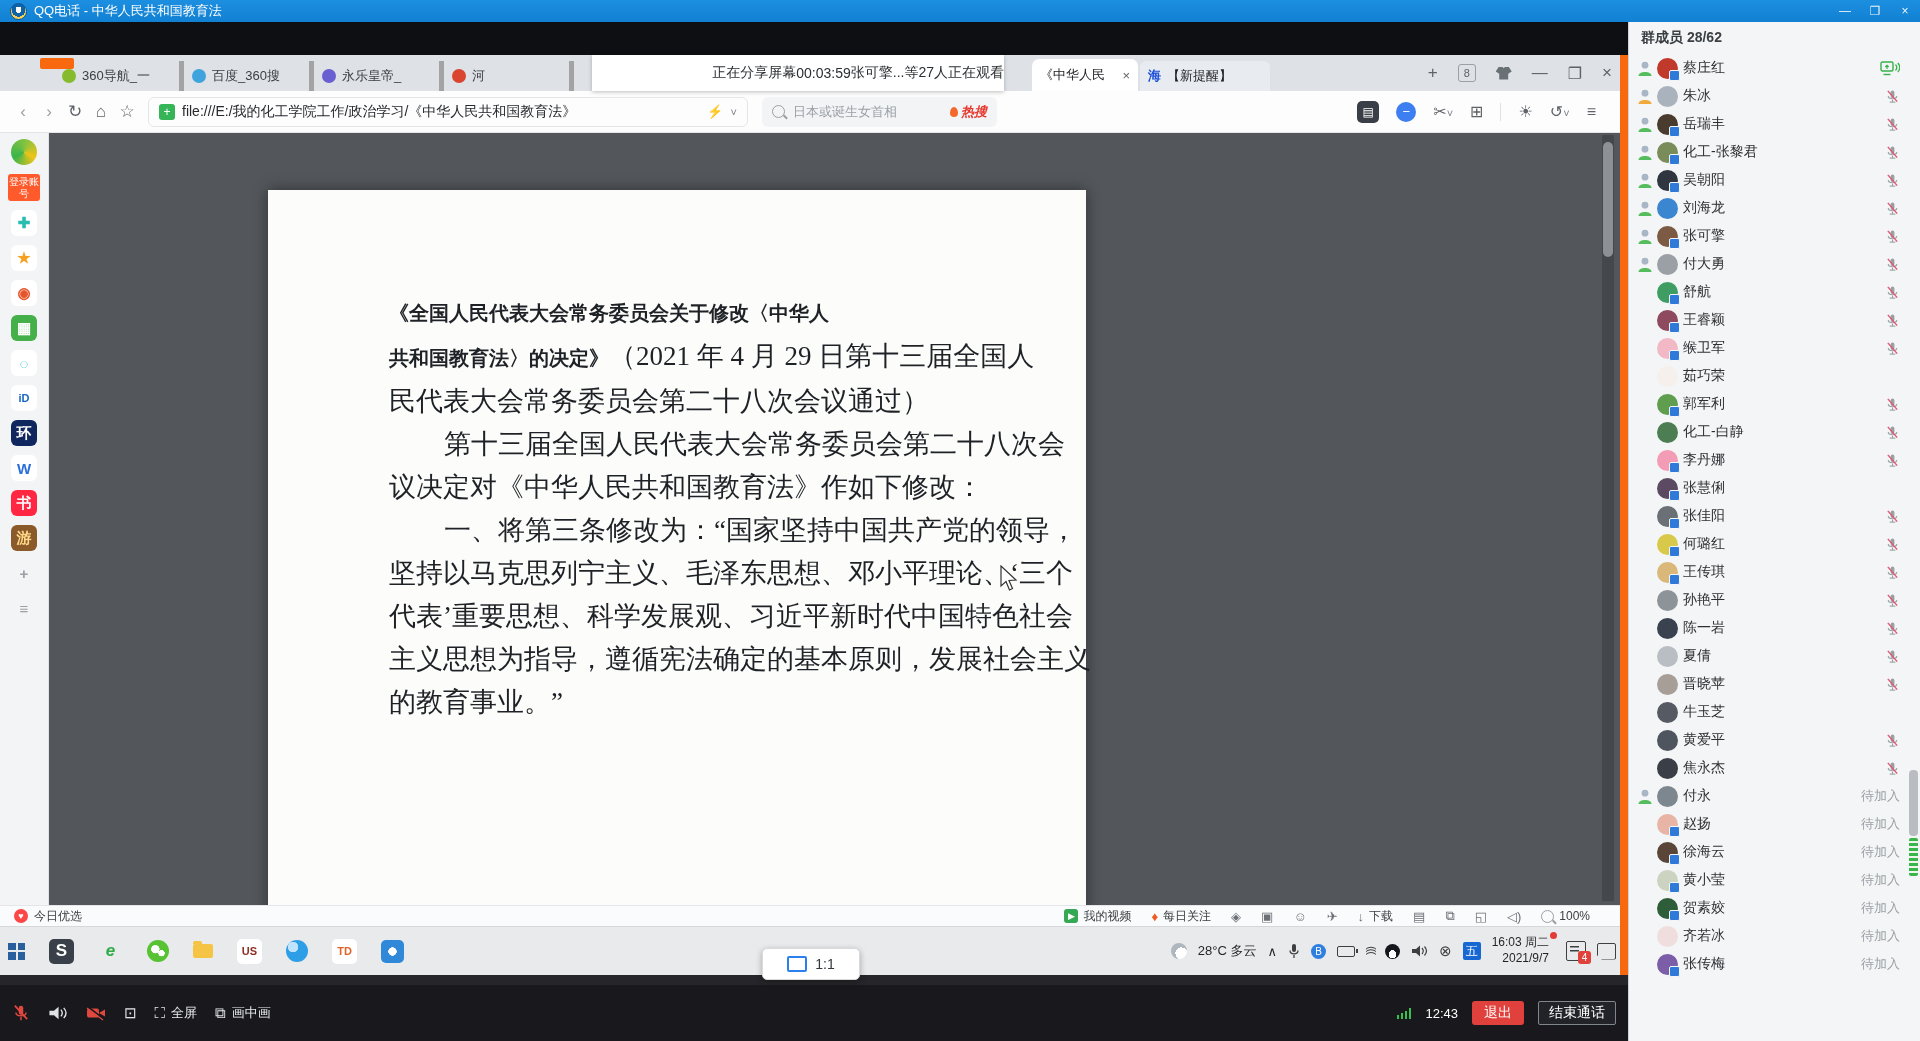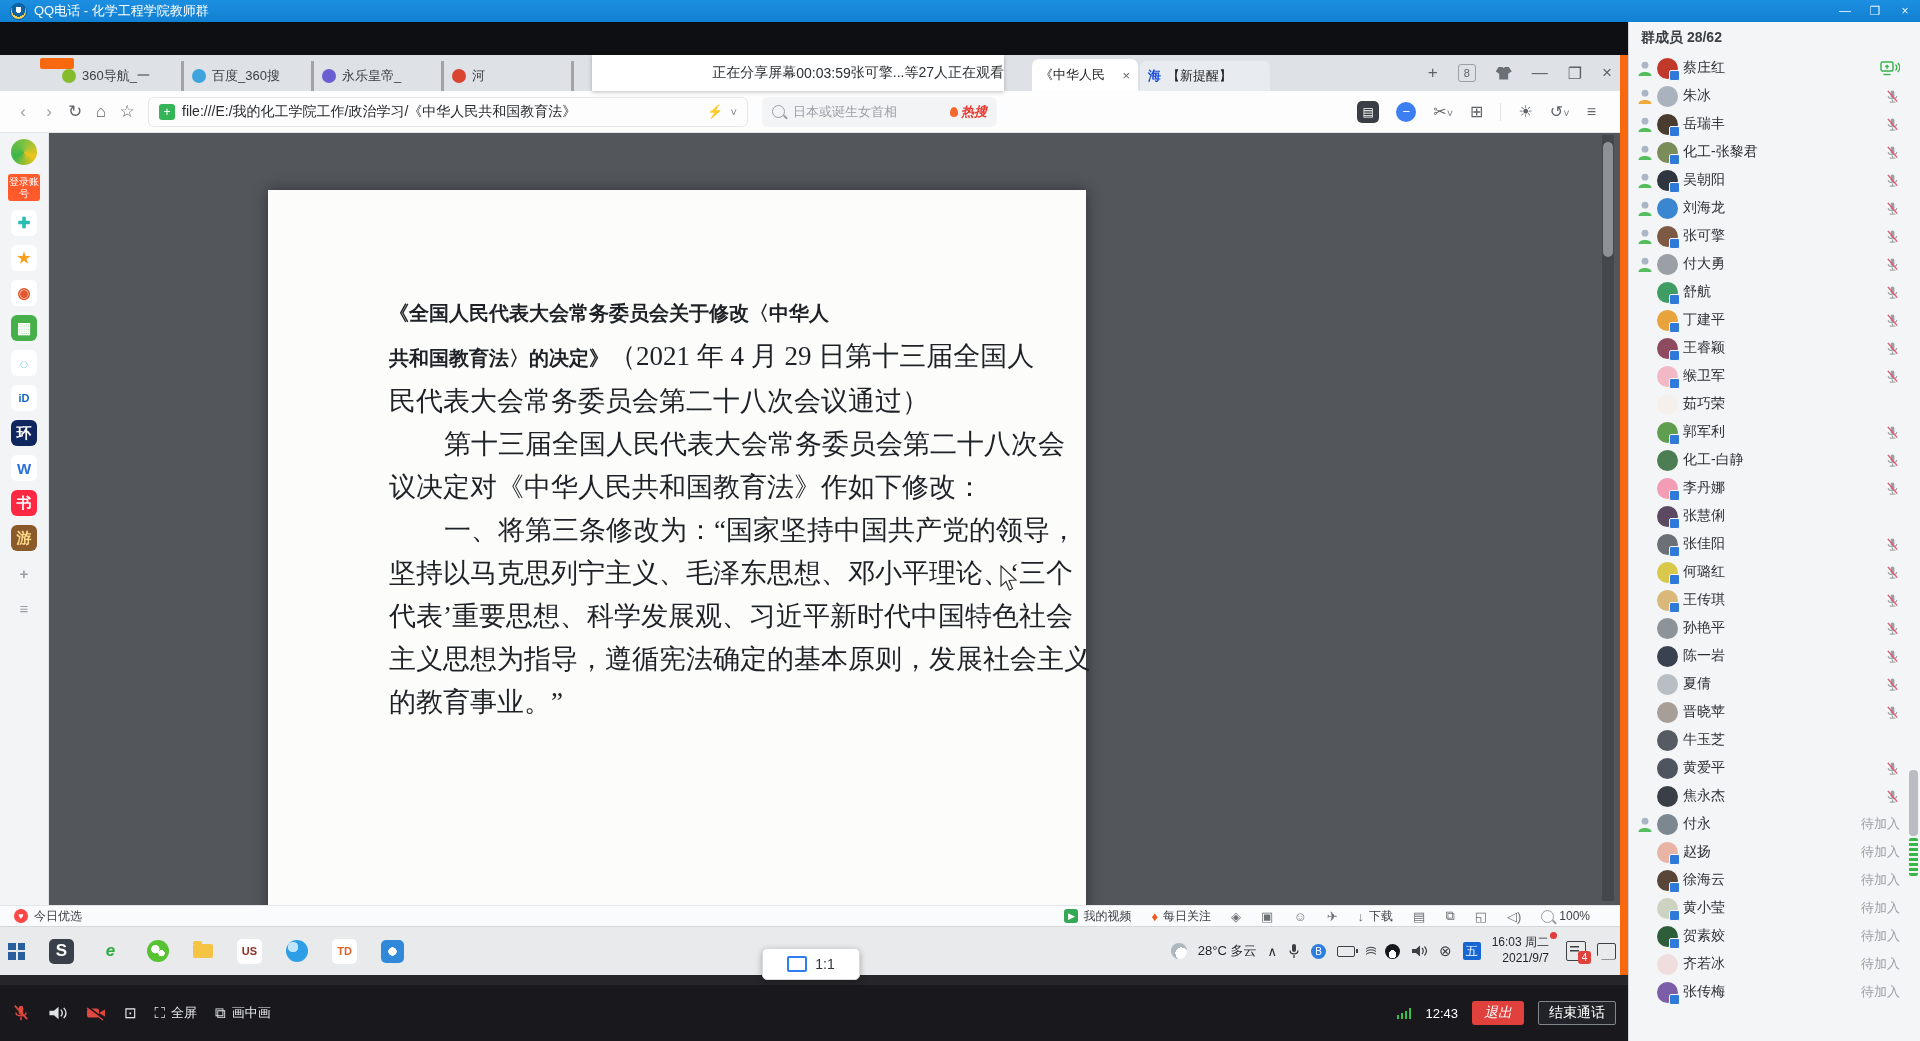--- a/index.html
+++ b/index.html
@@ -12,21 +12,21 @@
     background:radial-gradient(circle at 50% 38%,#fff 0 3px,#0c63a8 3px 7px,#f7d154 7px);border:1px solid #0a5a9c;}
   .win-btns{margin-left:auto;display:flex;align-items:center;height:100%;}
   .win-btn{width:30px;height:100%;display:flex;align-items:center;justify-content:center;color:#eaf4fc;font-size:12px;}
   
   .share-area{position:absolute;left:0;top:22px;width:1628px;height:953px;background:#0e0f12;}
   .browser{position:absolute;left:0;top:33px;width:1620px;height:872px;background:#fff;}
   
   .tabbar{position:relative;height:36px;background:#dee1e6;display:flex;align-items:flex-end;}
   .orange-chip{position:absolute;left:40px;top:3px;width:34px;height:11px;background:#f7680f;border-radius:2px;}
   .tab{width:130px;height:30px;display:flex;align-items:center;padding:0 8px;box-sizing:border-box;
-       font-size:13px;color:#3c4043;border-right:3px solid #a3a3a3;overflow:hidden;white-space:nowrap;}
+       font-size:13px;color:#3c4043;border-right:5px solid #a3a3a3;overflow:hidden;white-space:nowrap;}
   .tab:first-child{margin-left:54px;}
   .tab .fav{width:14px;height:14px;border-radius:50%;margin-right:6px;flex:0 0 auto;}
   .tab-active{position:absolute;left:1032px;bottom:0;width:106px;height:32px;background:#fff;
        border-radius:7px 7px 0 0;display:flex;align-items:center;padding:0 8px;box-sizing:border-box;font-size:13px;color:#202124;}
   .tab-alert{position:absolute;left:1140px;bottom:0;width:130px;height:30px;display:flex;align-items:center;
        padding:0 8px;box-sizing:border-box;font-size:13px;color:#202124;background:#e8ecf0;border-radius:6px 6px 0 0;}
   .hai-ico{color:#1d4fd7;font-weight:bold;font-size:13px;margin-right:6px;}
   .share-banner{position:absolute;left:592px;top:0;width:412px;height:36px;background:#fff;
        box-shadow:0 1px 4px rgba(0,0,0,.25);display:flex;align-items:center;justify-content:flex-end;
        font-size:14px;color:#2b2f33;z-index:5;}
@@ -109,21 +109,21 @@
   .orange-strip{position:absolute;left:1620px;top:55px;width:8px;height:920px;background:#f7680f;}
   
   .callbar{position:absolute;left:0;top:975px;width:1628px;height:66px;background:#19191d;}
   .cb-topband{height:10px;background:#26262a;}
   .cb-main{height:56px;display:flex;align-items:center;padding:0 12px;box-sizing:border-box;gap:18px;color:#dfe1e4;}
   .cb-label{display:flex;align-items:center;gap:6px;font-size:13px;color:#e6e8ea;}
   .cb-g{font-size:15px;color:#dfe1e4;}
   .cb-right{margin-left:auto;display:flex;align-items:center;gap:14px;}
   .sigbars{display:flex;align-items:flex-end;gap:1.5px;}
   .sigbars i{display:block;width:2.5px;background:#35c24e;}
-  .btn-exit{background:#e0413c;color:#fff;font-size:14px;border-radius:3px;padding:3px 12px;font-style:italic;}
+  .btn-exit{background:#e0413c;color:#fff;font-size:14px;border-radius:3px;padding:3px 12px;}
   .btn-end{background:#222329;color:#fff;font-size:14px;border:1px solid #81858c;border-radius:2px;padding:2px 10px;}
   
   .sidebar{position:absolute;left:1628px;top:22px;width:292px;height:1019px;background:#f4f5f6;border-left:1px solid #cfd2d6;box-sizing:border-box;}
   .sb-header{height:32px;display:flex;align-items:center;padding-left:12px;font-size:14px;color:#3a3f44;font-weight:bold;}
   .m-row{height:28px;display:flex;align-items:center;padding:0 20px 0 8px;font-size:14px;color:#2c3034;}
   .slot{width:20px;flex:0 0 auto;display:flex;align-items:center;}
   .avatar{position:relative;width:21px;height:21px;border-radius:50%;margin-right:5px;flex:0 0 auto;}
   .avatar .qb{position:absolute;right:-2px;bottom:-2px;width:9px;height:9px;background:#2f7ad9;border:1.5px solid #f4f5f6;border-radius:2px;}
   .m-name{white-space:nowrap;overflow:hidden;}
   .m-right{margin-left:auto;display:flex;align-items:center;gap:4px;}
@@ -133,21 +133,21 @@
   .sb-green{width:9px;height:38px;margin-top:2px;border-radius:2px;
       background:repeating-linear-gradient(#3ab54a 0 3px,#eef6ee 3px 5px);}
 </style>
 </head>
 <body>
 
 <div id="stage">
 
   <div class="titlebar">
     <span class="qq-logo"></span>
-    <span>QQ电话 - 化学工程学院教师群</span>
+    <span>QQ电话 - 中华人民共和国教育法</span>
     <div class="win-btns">
       <span class="win-btn">—</span>
       <span class="win-btn">❐</span>
       <span class="win-btn">×</span>
     </div>
   </div>
 
   <div class="share-area">
     <div class="browser">
 
@@ -584,36 +584,20 @@
               <rect x="6" y="1.5" width="4" height="8" rx="2" fill="#9aa0a8"></rect>
               <path d="M3.5 7.5c0 3.8 9 3.8 9 0" stroke="#9aa0a8" fill="none" stroke-width="1.2"></path>
               <line x1="8" y1="11.3" x2="8" y2="14" stroke="#9aa0a8" stroke-width="1.2"></line>
               <line x1="5" y1="14" x2="11" y2="14" stroke="#9aa0a8" stroke-width="1.2"></line>
               <line x1="3" y1="2" x2="13" y2="13.5" stroke="#e2556a" stroke-width="1.5"></line>
             </svg>
           </span>
         </div>
         <div class="m-row">
           <span class="slot"></span>
-          <span class="avatar" style="background:#e8a33d">
-            <span class="qb"></span>
-          </span>
-          <span class="m-name">丁建平</span>
-          <span class="m-right">
-            <svg width="15" height="15" viewBox="0 0 16 16">
-              <rect x="6" y="1.5" width="4" height="8" rx="2" fill="#9aa0a8"></rect>
-              <path d="M3.5 7.5c0 3.8 9 3.8 9 0" stroke="#9aa0a8" fill="none" stroke-width="1.2"></path>
-              <line x1="8" y1="11.3" x2="8" y2="14" stroke="#9aa0a8" stroke-width="1.2"></line>
-              <line x1="5" y1="14" x2="11" y2="14" stroke="#9aa0a8" stroke-width="1.2"></line>
-              <line x1="3" y1="2" x2="13" y2="13.5" stroke="#e2556a" stroke-width="1.5"></line>
-            </svg>
-          </span>
-        </div>
-        <div class="m-row">
-          <span class="slot"></span>
           <span class="avatar" style="background:#8e4a5e">
             <span class="qb"></span>
           </span>
           <span class="m-name">王睿颖</span>
           <span class="m-right">
             <svg width="15" height="15" viewBox="0 0 16 16">
               <rect x="6" y="1.5" width="4" height="8" rx="2" fill="#9aa0a8"></rect>
               <path d="M3.5 7.5c0 3.8 9 3.8 9 0" stroke="#9aa0a8" fill="none" stroke-width="1.2"></path>
               <line x1="8" y1="11.3" x2="8" y2="14" stroke="#9aa0a8" stroke-width="1.2"></line>
               <line x1="5" y1="14" x2="11" y2="14" stroke="#9aa0a8" stroke-width="1.2"></line>

